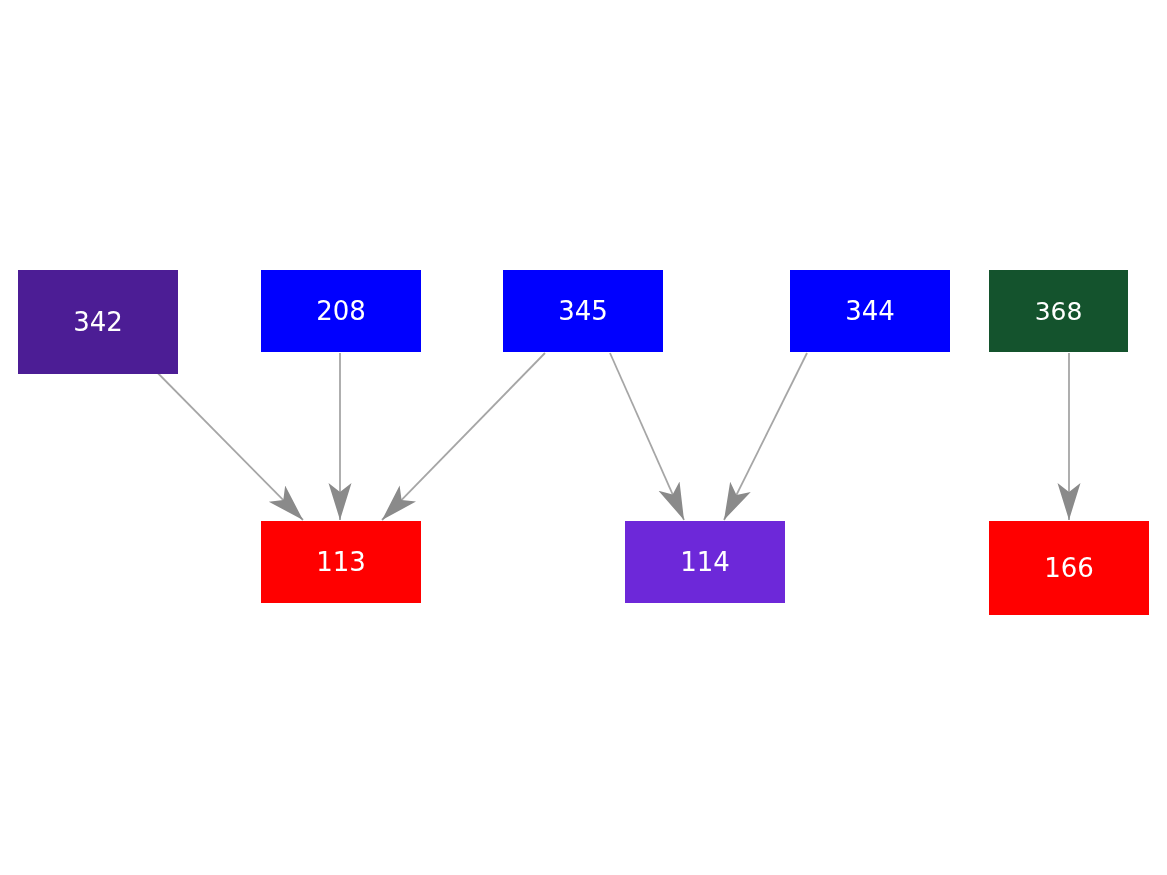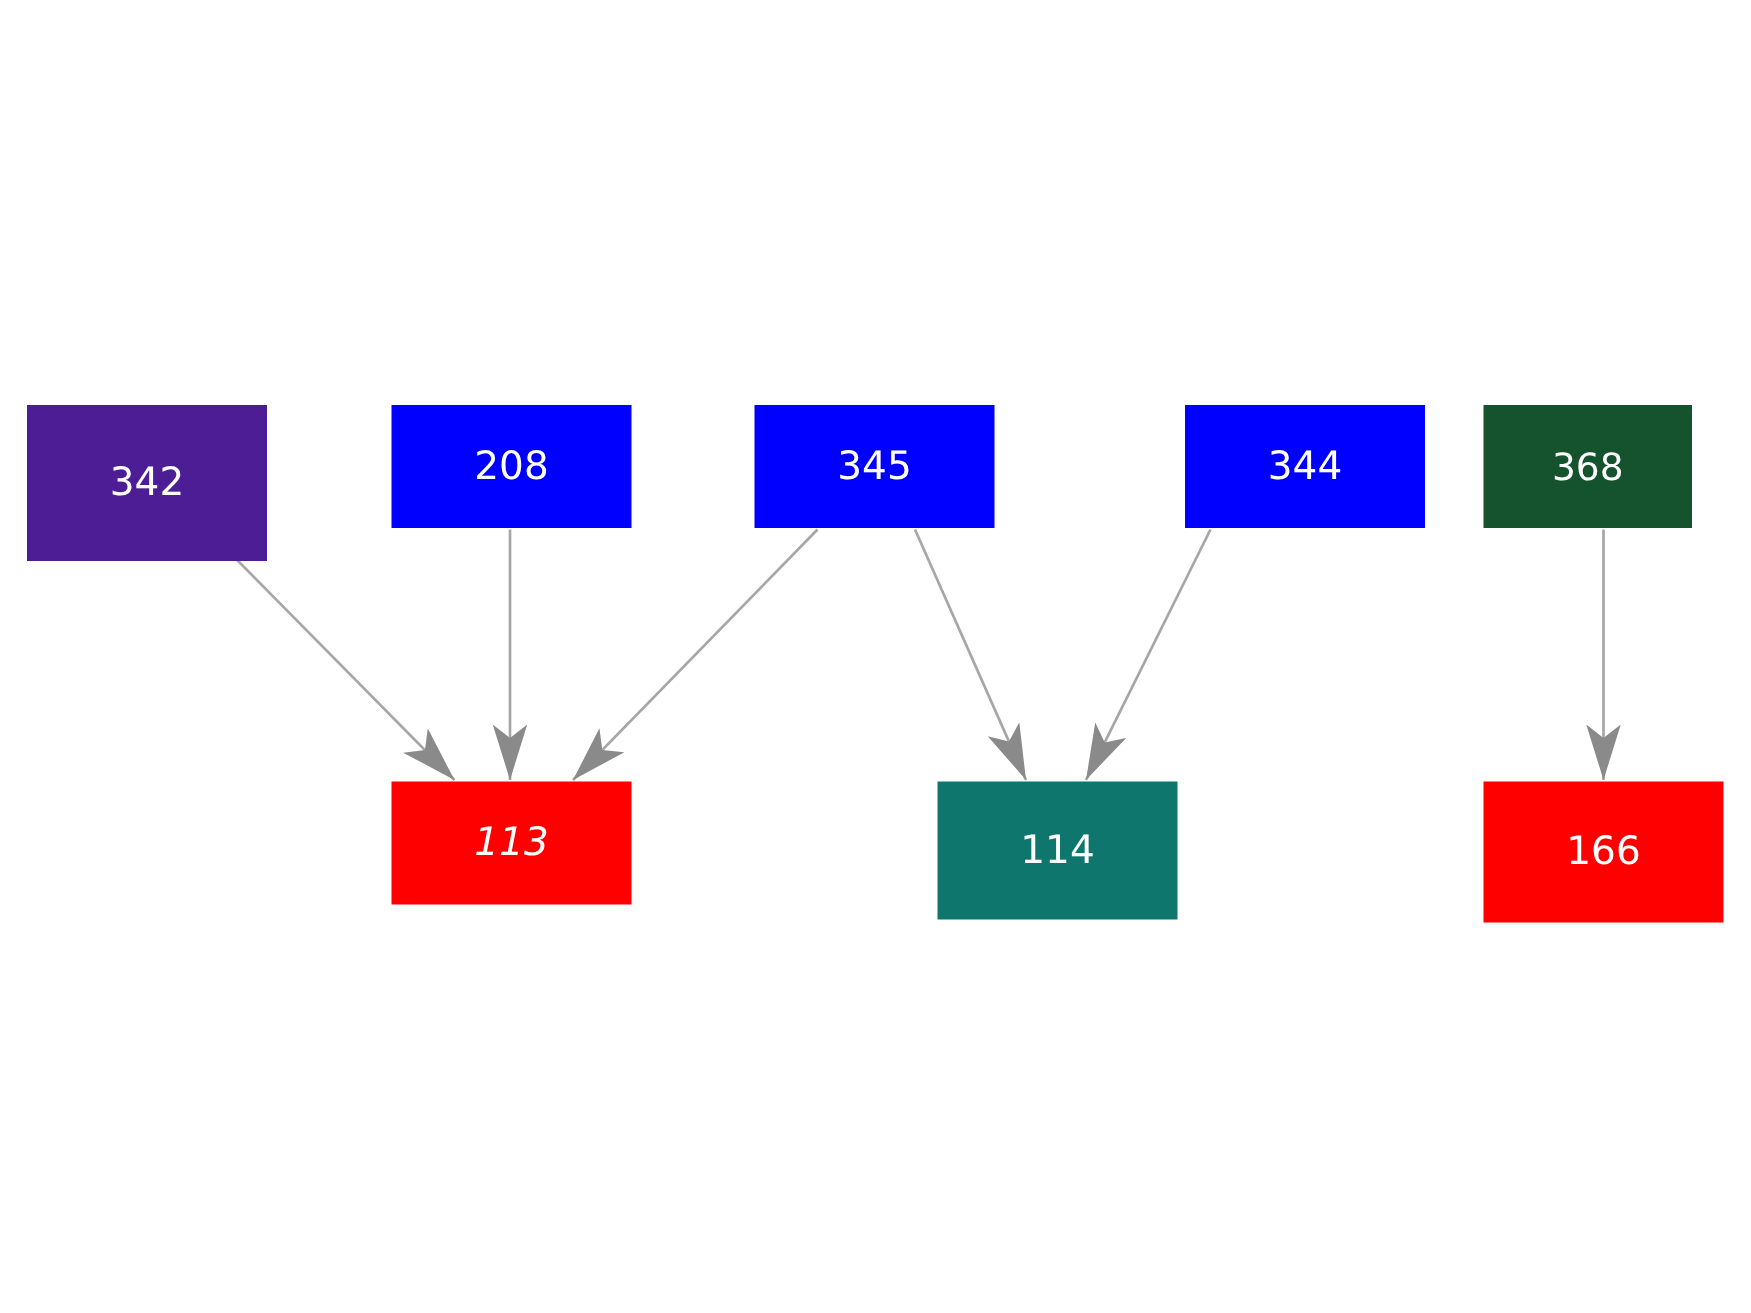--- a/index.html
+++ b/index.html
@@ -53,17 +53,17 @@
         <line x1="807" y1="353" x2="724" y2="520" stroke="#a6a6a6" stroke-width="1.8" marker-end="url(#arrowhead)"></line>
         <line x1="1069" y1="353" x2="1069" y2="520" stroke="#a6a6a6" stroke-width="1.8" marker-end="url(#arrowhead)"></line>
       </g>
   </svg>
   <div id="nodes">
       <div class="node" style="left: 18px; top: 270px; width: 160px; height: 104px; background: #4c1d95; color: rgb(255, 255, 255); font-size: 26px;">342</div>
       <div class="node" style="left: 261px; top: 270px; width: 160px; height: 82px; background: rgb(0, 0, 255); color: rgb(255, 255, 255); font-size: 26px;">208</div>
       <div class="node" style="left: 503px; top: 270px; width: 160px; height: 82px; background: rgb(0, 0, 255); color: rgb(255, 255, 255); font-size: 26px; text-align: center;">345</div>
       <div class="node" style="left: 746px; top: 270px; width: 160px; height: 82px; background: rgb(0, 0, 255); color: rgb(255, 255, 255); font-size: 26px; margin-left: 44px;">344</div>
       <div class="node" style="left: 989px; top: 270px; width: 139px; height: 82px; background: #14532d; color: rgb(255, 255, 255); font-size: 25px;">368</div>
-      <div class="node" style="left: 261px; top: 521px; width: 160px; height: 82px; background: rgb(255, 0, 0); color: rgb(255, 255, 255); font-size: 26px; font-style: italic;">113</div>
-      <div class="node" style="left: 625px; top: 521px; width: 160px; height: 92px; background: #0f766e; color: rgb(255, 255, 255); font-size: 26px;">114</div>
+      <div class="node" style="left: 261px; top: 521px; width: 160px; height: 82px; background: rgb(255, 0, 0); color: rgb(255, 255, 255); font-size: 26px;">113</div>
+      <div class="node" style="left: 625px; top: 521px; width: 160px; height: 82px; background: #6d28d9; color: rgb(255, 255, 255); font-size: 26px;">114</div>
       <div class="node" style="left: 989px; top: 521px; width: 160px; height: 94px; background: rgb(255, 0, 0); color: rgb(255, 255, 255); font-size: 26px;">166</div>
     </div>
 </div>
 
 </body></html>

